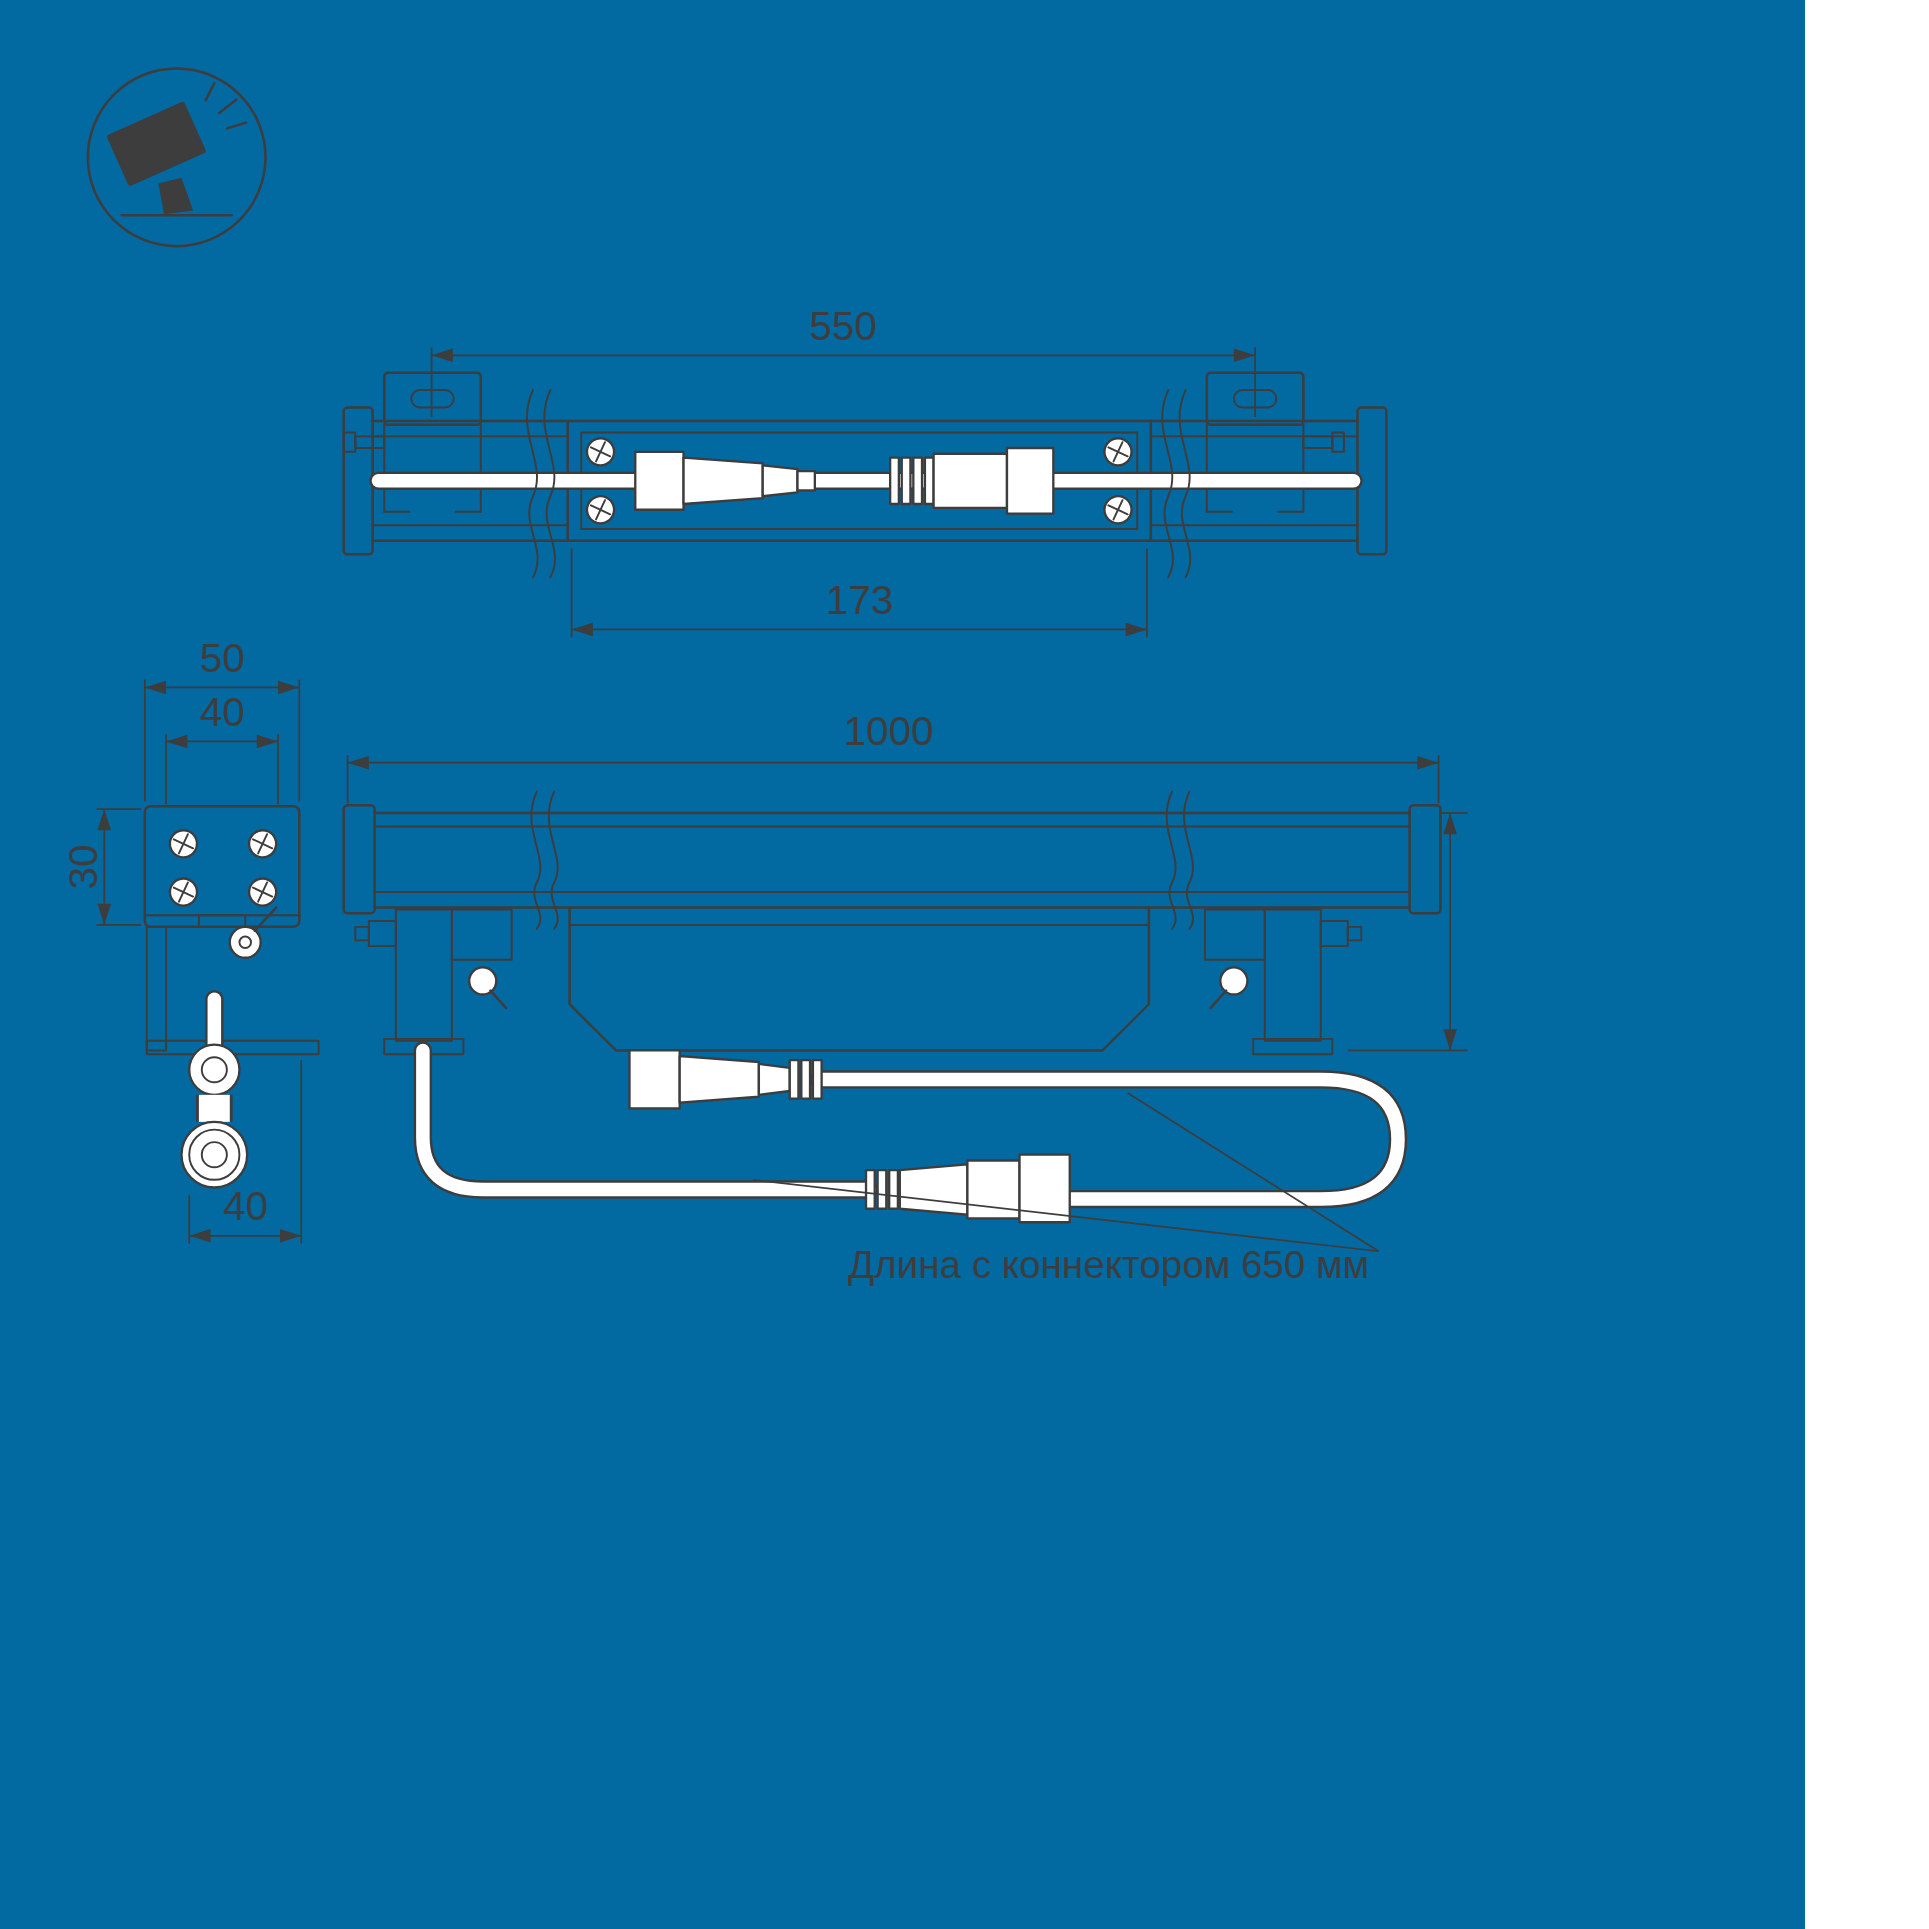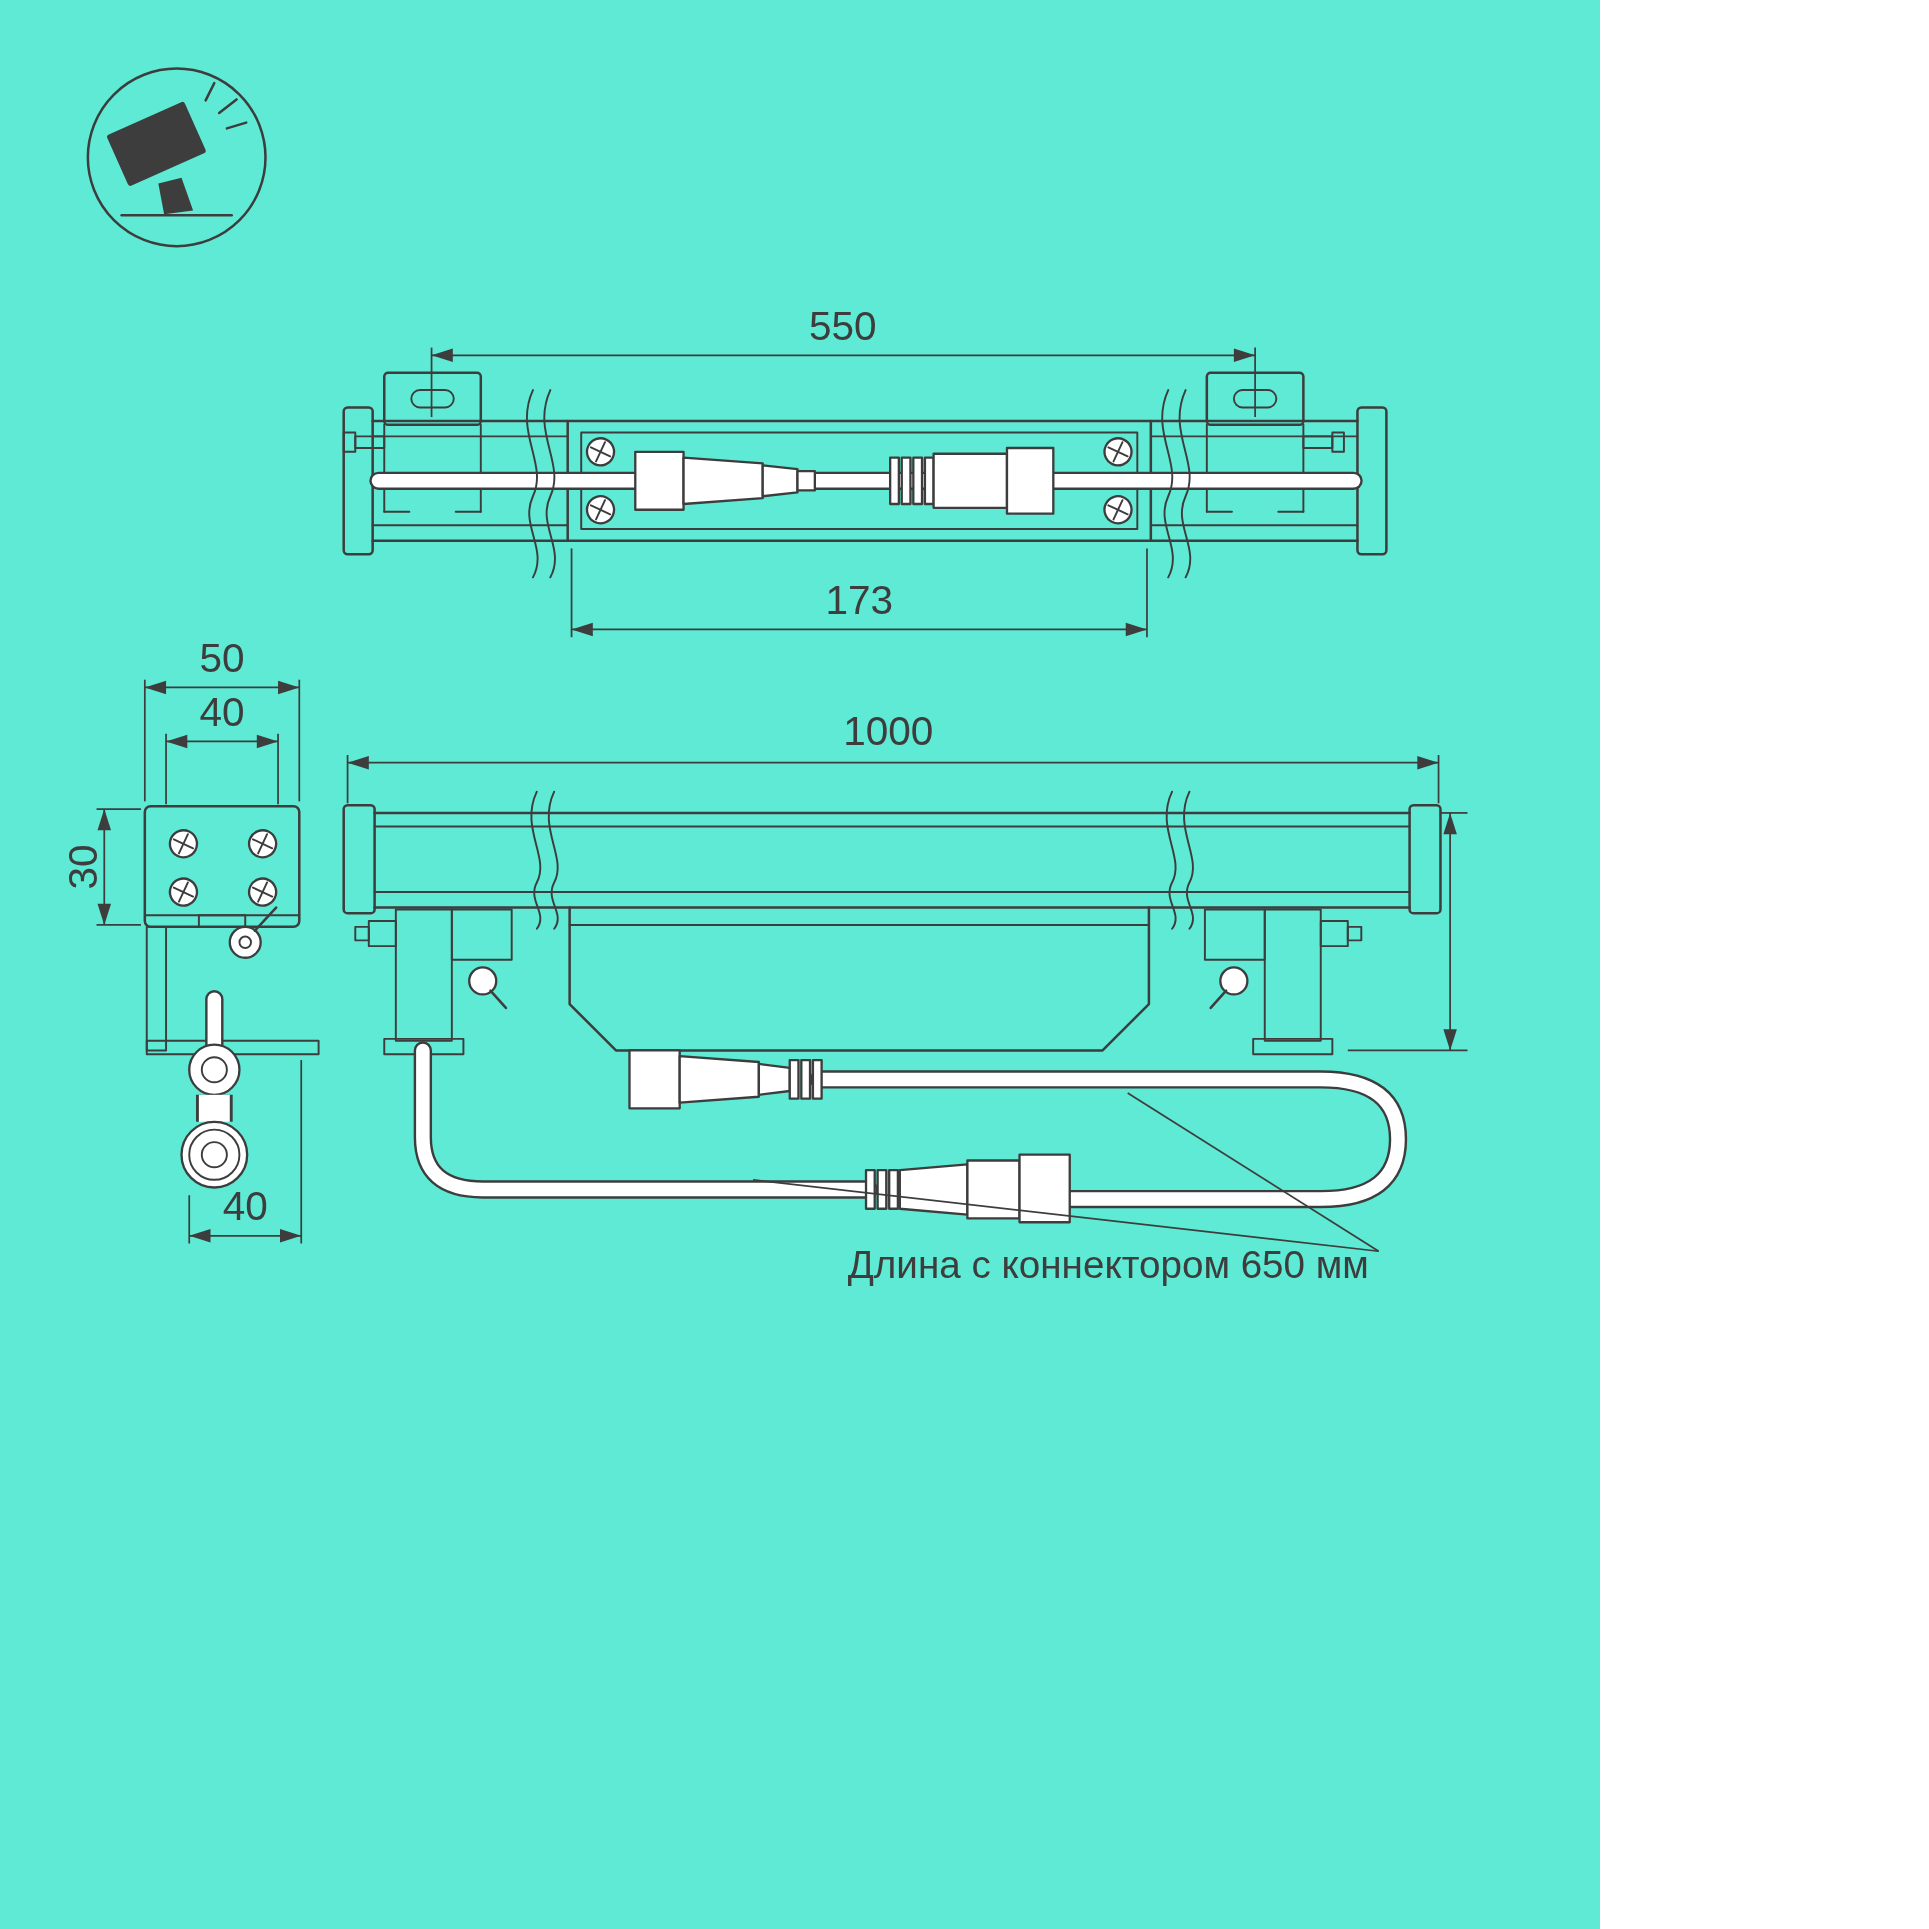--- a/index.html
+++ b/index.html
@@ -1,16 +1,16 @@
 <!DOCTYPE html>
 <html><head>
 <meta charset="utf-8">
 <style>
   html,body{margin:0;padding:0;background:#ffffff;}
-  .stage{width:1600px;height:1929px;background:#5eead4;position:relative;}
+  .stage{width:1805px;height:1929px;background:#0369a1;position:relative;}
   svg{display:block;}
   .ln{stroke:#3d3d3d;stroke-width:2.6;fill:none;stroke-linecap:round;stroke-linejoin:round}
   .ld{stroke:#3d3d3d;stroke-width:2;fill:none;stroke-linecap:round;stroke-linejoin:round}
   .lw{stroke:#3d3d3d;stroke-width:2.4;fill:#ffffff;stroke-linejoin:round}
   .dk{fill:#3d3d3d;stroke:none}
   .dim{stroke:#3d3d3d;stroke-width:1.8;fill:none}
   .ar{fill:#3d3d3d;stroke:none}
   .co{stroke:#3d3d3d;stroke-width:19;fill:none;stroke-linecap:round}
   .ci{stroke:#ffffff;stroke-width:14;fill:none;stroke-linecap:round}
   .co2{stroke:#3d3d3d;stroke-width:38;fill:none;stroke-linecap:butt}

